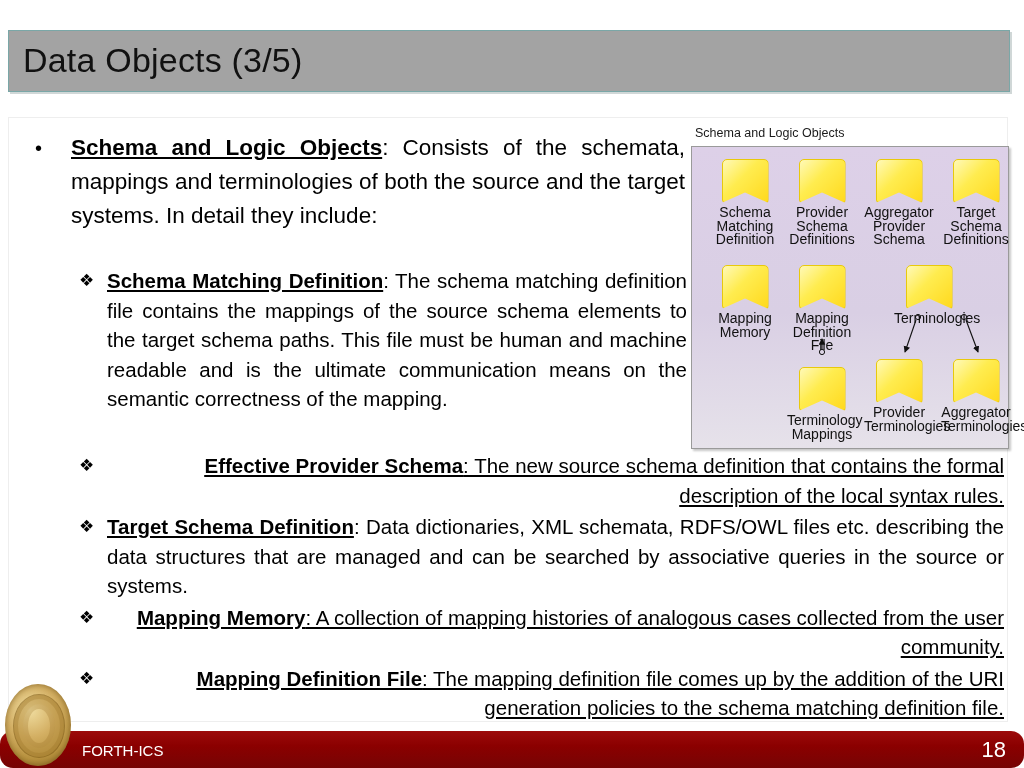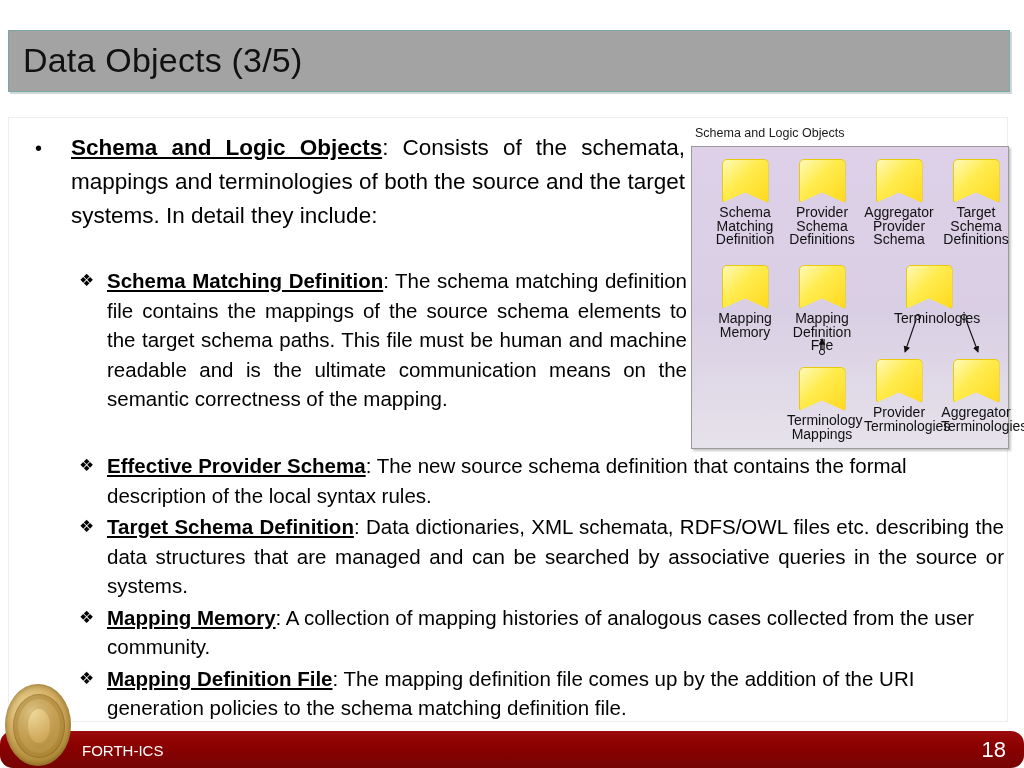--- a/index.html
+++ b/index.html
@@ -112,21 +112,21 @@
   }
   #sub-wide .bullet-row {
     margin-bottom: 2px;
   }
   #sub-wide .marker {
     width: 28px;
     font-size: 17px;
     line-height: 29.5px;
   }
   .just { text-align: justify; }
-  .plain { text-align: left; }
+  .plain { text-align: right; text-decoration: underline; }
 
   
   #diagram {
     position: absolute;
     left: 676px;
     top: 8px;
     width: 324px;
     height: 325px;
   }
   #diagram-caption {

